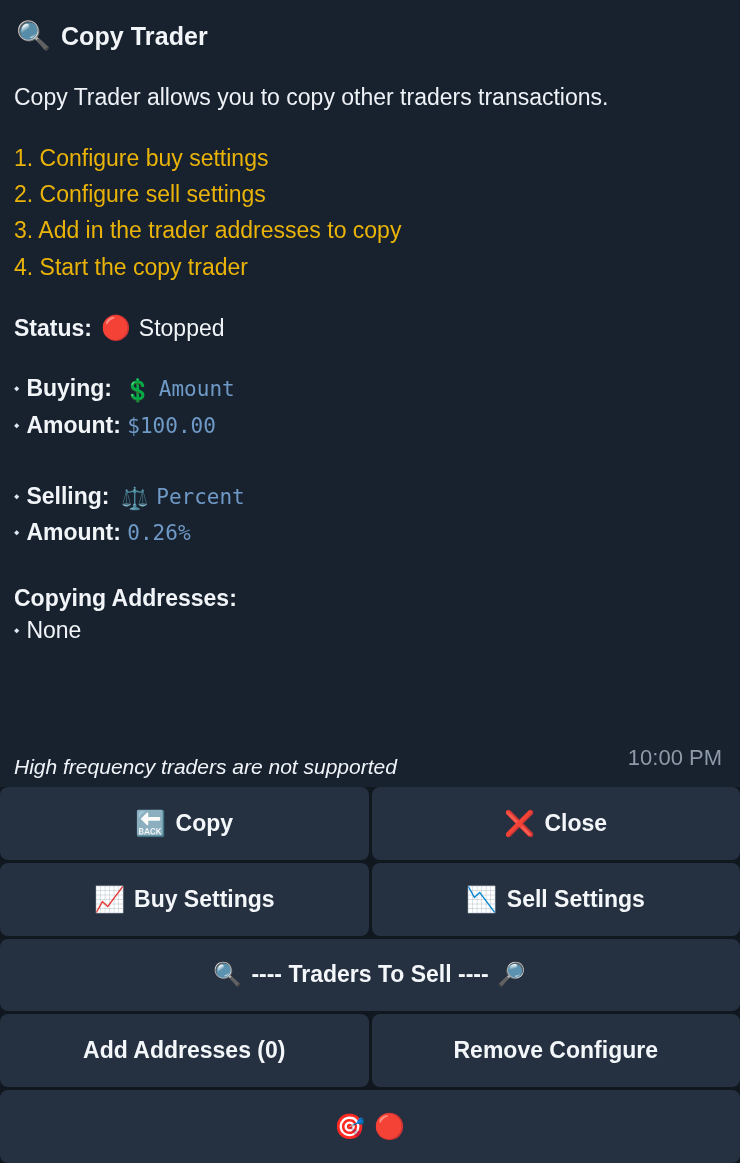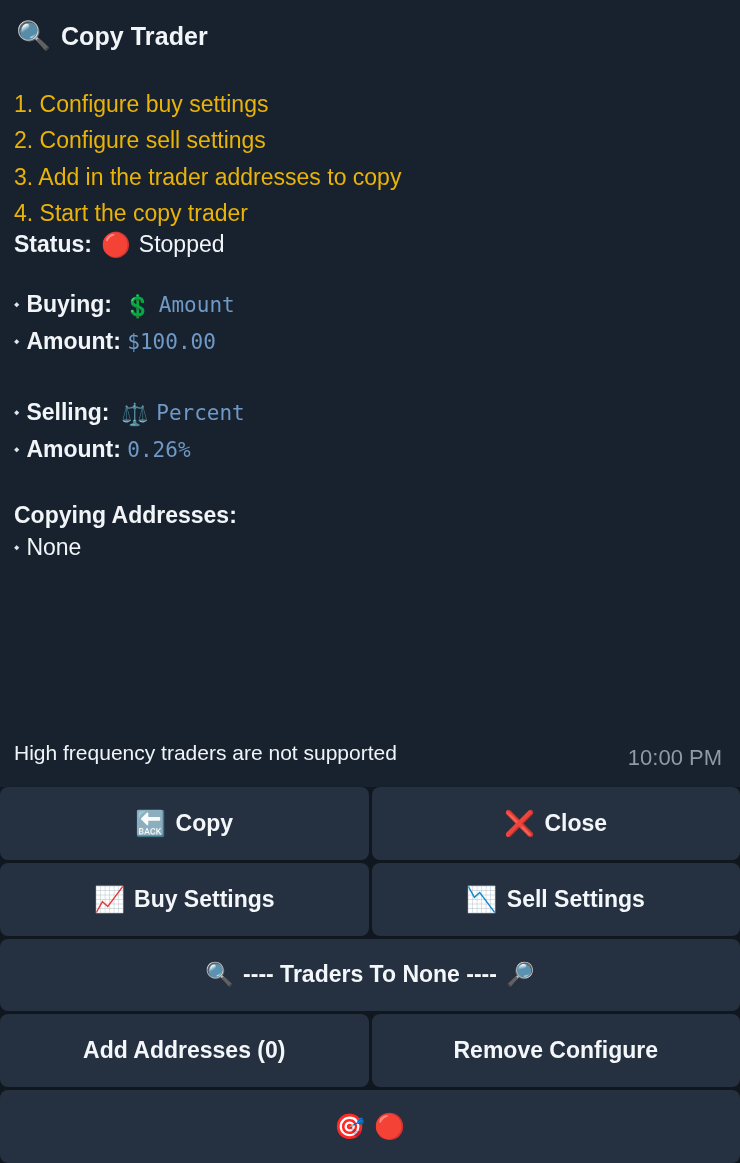--- a/index.html
+++ b/index.html
@@ -53,20 +53,21 @@
   }
 
   .steps {
     margin-top: 28px;
     font-size: 23px;
     color: #eab308;
     line-height: 1.58;
   }
 
   .status-row {
+    margin-top: 30px;
     display: flex;
     align-items: center;
     font-size: 23px;
     color: #f2f5f8;
   }
   .status-label { font-weight: bold; }
   .status-dot { font-size: 24px; margin: 0 8px 0 9px; line-height: 1; }
   .status-value { font-weight: normal; }
 
   .kv-group { margin-top: 28px; }
@@ -110,22 +111,23 @@
     display: flex;
     align-items: baseline;
     font-size: 23px;
     color: #f2f5f8;
     line-height: 1.6;
   }
 
   .footnote {
     position: absolute;
     left: 14px;
-    bottom: 22px;
+    bottom: 8px;
     font-size: 21px;
+    font-style: italic;
     color: #f0f4f8;
   }
   .timestamp {
     position: absolute;
     right: 18px;
     bottom: 16px;
     font-size: 22px;
     color: #8e9aa8;
   }
 
@@ -167,20 +169,21 @@
 
 <div id="app">
 
   <div class="content">
 
     <div class="title-row">
       <span class="title-icon">🔍</span>
       <span class="title-text">Copy Trader</span>
     </div>
 
+    <div class="intro">Copy Trader allows you to copy other traders transactions.</div>
 
     <div class="steps">
       <div>1. Configure buy settings</div>
       <div>2. Configure sell settings</div>
       <div>3. Add in the trader addresses to copy</div>
       <div>4. Start the copy trader</div>
     </div>
 
     <div class="status-row">
       <span class="status-label">Status:</span>
@@ -246,21 +249,21 @@
       </div>
       <div class="btn">
         <span class="btn-icon">📉</span>
         <span class="btn-label">Sell Settings</span>
       </div>
     </div>
 
     <div class="btn-row">
       <div class="btn">
         <span class="btn-icon small">🔍</span>
-        <span class="btn-label">---- Traders To None ----</span>
+        <span class="btn-label">---- Traders To Sell ----</span>
         <span class="btn-icon small">🔎</span>
       </div>
     </div>
 
     <div class="btn-row">
       <div class="btn">
         <span class="btn-label">Add Addresses (0)</span>
       </div>
       <div class="btn">
         <span class="btn-label">Remove Configure</span>

